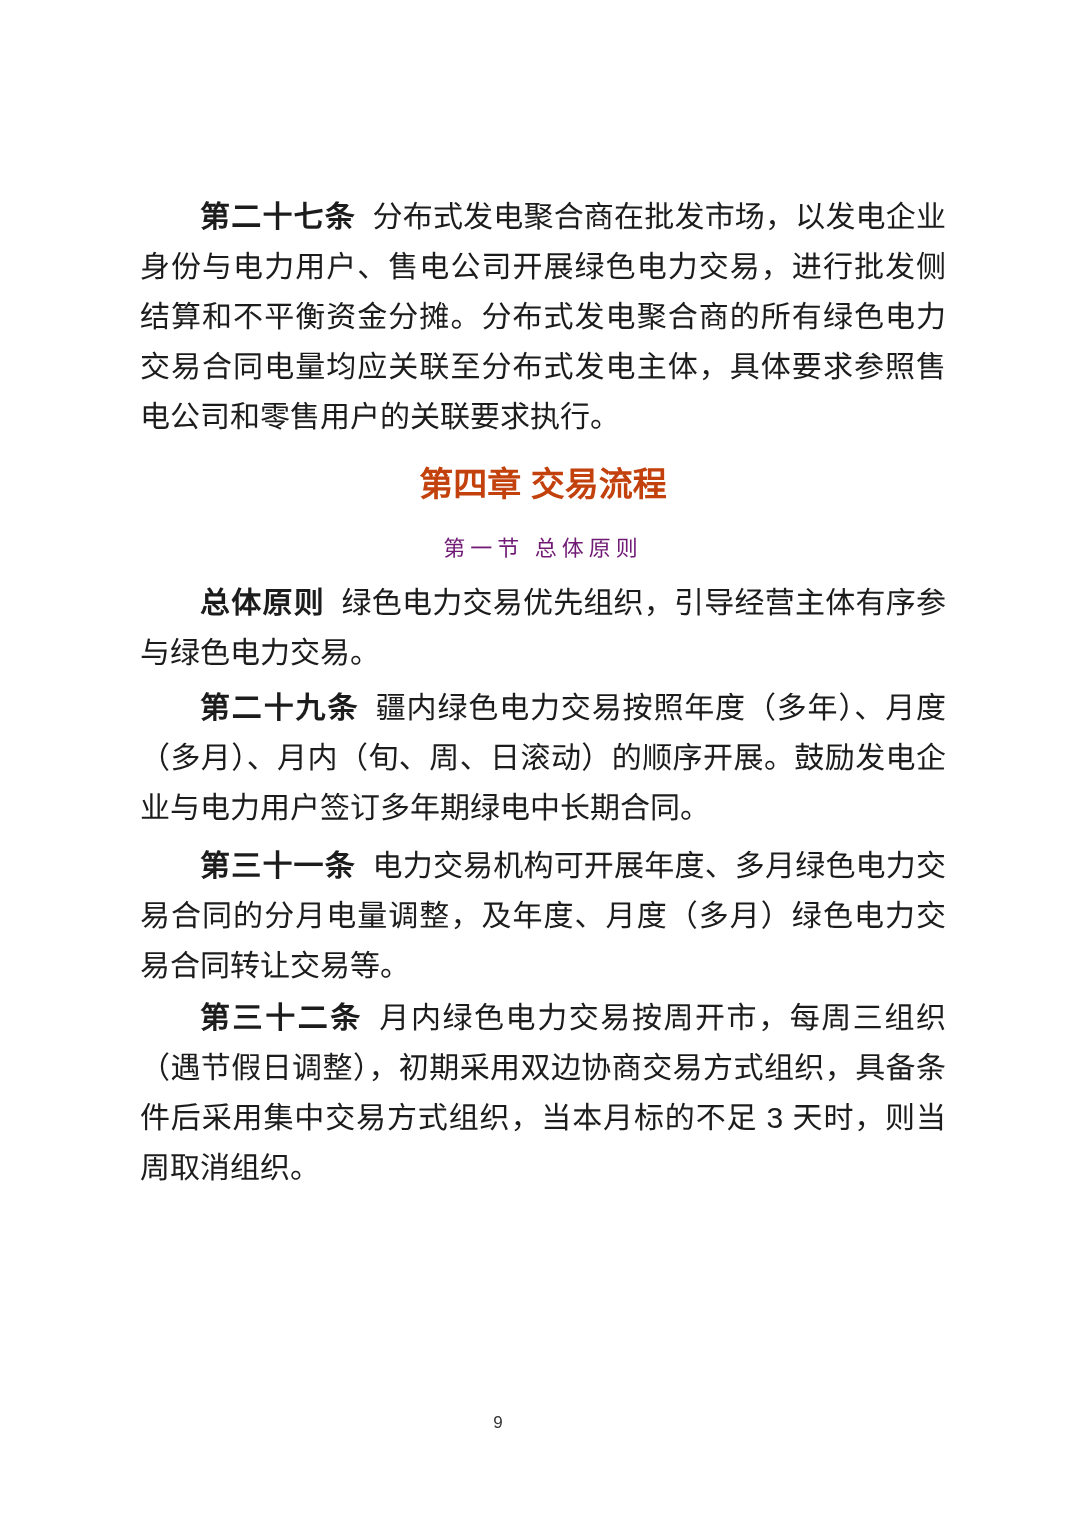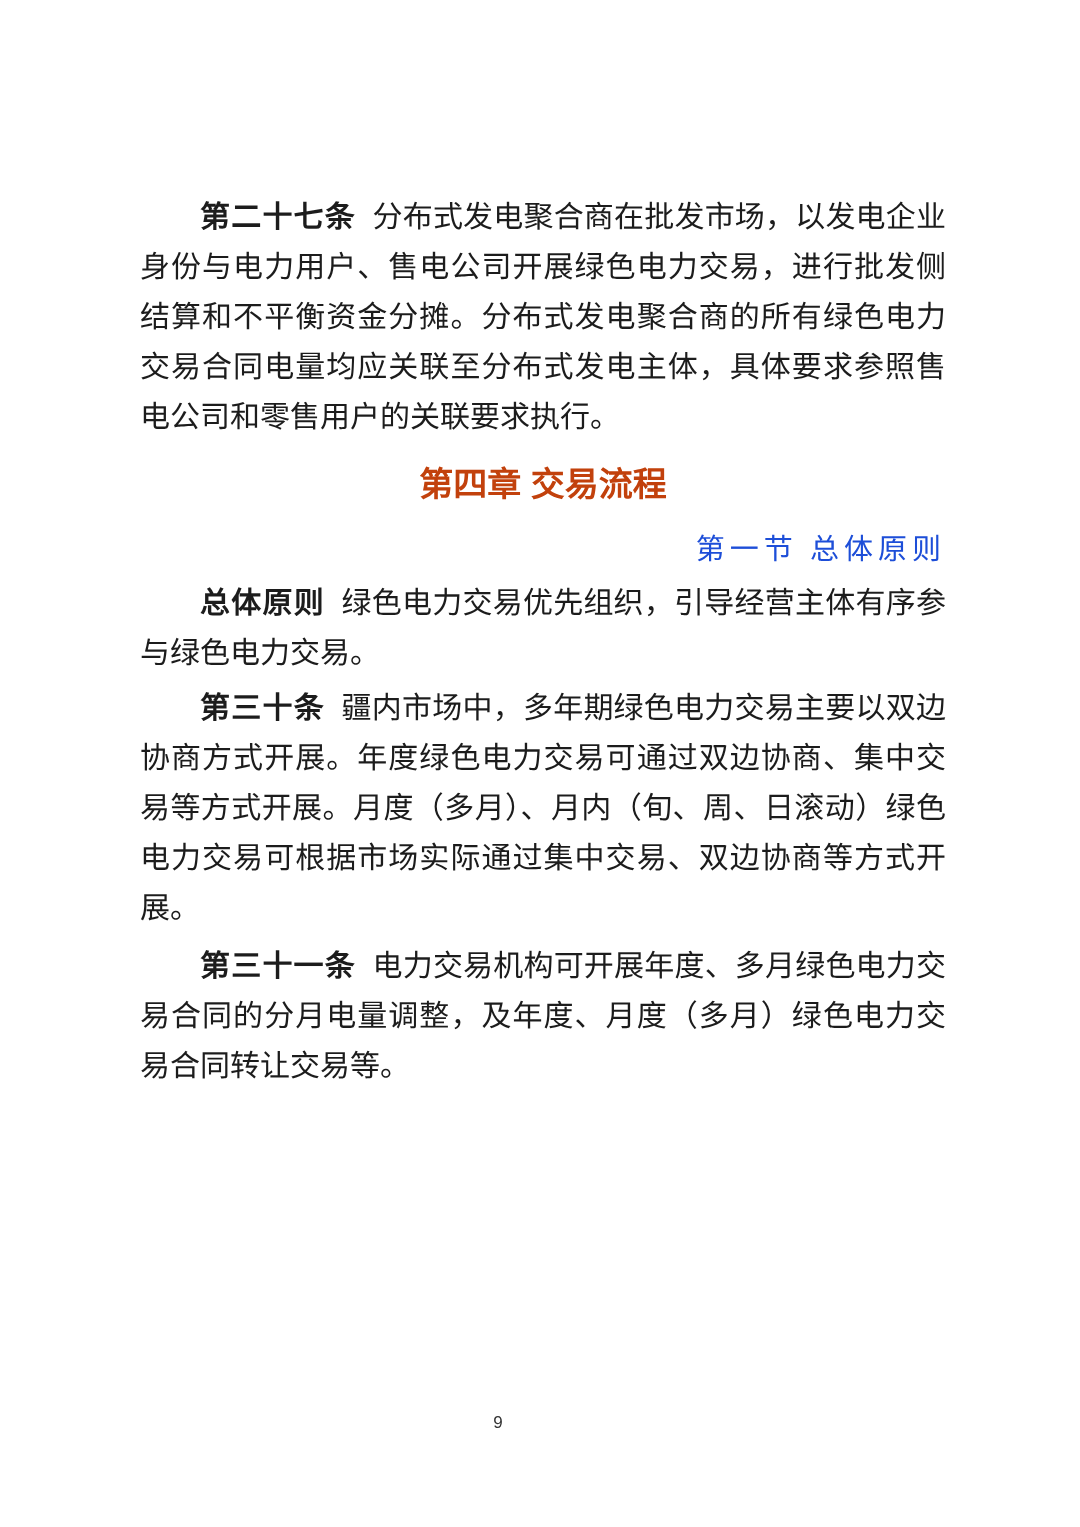--- a/index.html
+++ b/index.html
@@ -41,28 +41,28 @@
     margin: 17px 0 0 0;
     font-size: 34px;
     line-height: 50px;
     font-weight: 700;
     text-align: center;
     text-indent: 0;
     color: #c2410c;
   }
   .section {
     margin: 15px 0 4px 0;
-    font-size: 29px;
+    font-size: 22px;
     line-height: 50px;
     font-weight: 400;
-    text-align: right;
+    text-align: center;
     text-indent: 0;
     font-family: "Liberation Serif", "DejaVu Serif", serif;
     letter-spacing: 5px;
-    color: #1d4ed8;
+    color: #701a75;
   }
   .mt5 { margin-top: 5px; }
   .mt0 { margin-top: 8px; }
   .mt2 { margin-top: 2px; }
   .page-number {
     position: absolute;
     left: 0;
     right: 0;
     top: 1412px;
     text-align: center;
@@ -79,22 +79,23 @@
   <div class="content">
 
     <p class="para"><span class="term">第二十七条</span><span>分布式发电聚合商在批发市场，以发电企业身份与电力用户、售电公司开展绿色电力交易，进行批发侧结算和不平衡资金分摊。分布式发电聚合商的所有绿色电力交易合同电量均应关联至分布式发电主体，具体要求参照售电公司和零售用户的关联要求执行。</span></p>
 
     <h2 class="chapter">第四章 交易流程</h2>
 
     <h3 class="section">第一节 总体原则</h3>
 
     <p class="para"><span class="term">总体原则</span><span>绿色电力交易优先组织，引导经营主体有序参与绿色电力交易。</span></p>
 
+    <p class="para mt5"><span class="term">第二十九条</span><span>疆内绿色电力交易按照年度（多年）、月度（多月）、月内（旬、周、日滚动）的顺序开展。鼓励发电企业与电力用户签订多年期绿电中长期合同。</span></p>
 
-    <p class="para mt5"><span class="term">第三十条</span><span>疆内市场中，多年期绿色电力交易主要以双边协商方式开展。年度绿色电力交易可通过双边协商、集中交易等方式开展。月度（多月）、月内（旬、周、日滚动）绿色电力交易可根据市场实际通过集中交易、双边协商等方式开展。</span></p>
 
     <p class="para mt0"><span class="term">第三十一条</span><span>电力交易机构可开展年度、多月绿色电力交易合同的分月电量调整，及年度、月度（多月）绿色电力交易合同转让交易等。</span></p>
 
+    <p class="para mt2"><span class="term">第三十二条</span><span>月内绿色电力交易按周开市，每周三组织（遇节假日调整），初期采用双边协商交易方式组织，具备条件后采用集中交易方式组织，当本月标的不足 3 天时，则当周取消组织。</span></p>
 
   </div>
 
   <div class="page-number">9</div>
 </div>
 
 </body></html>

